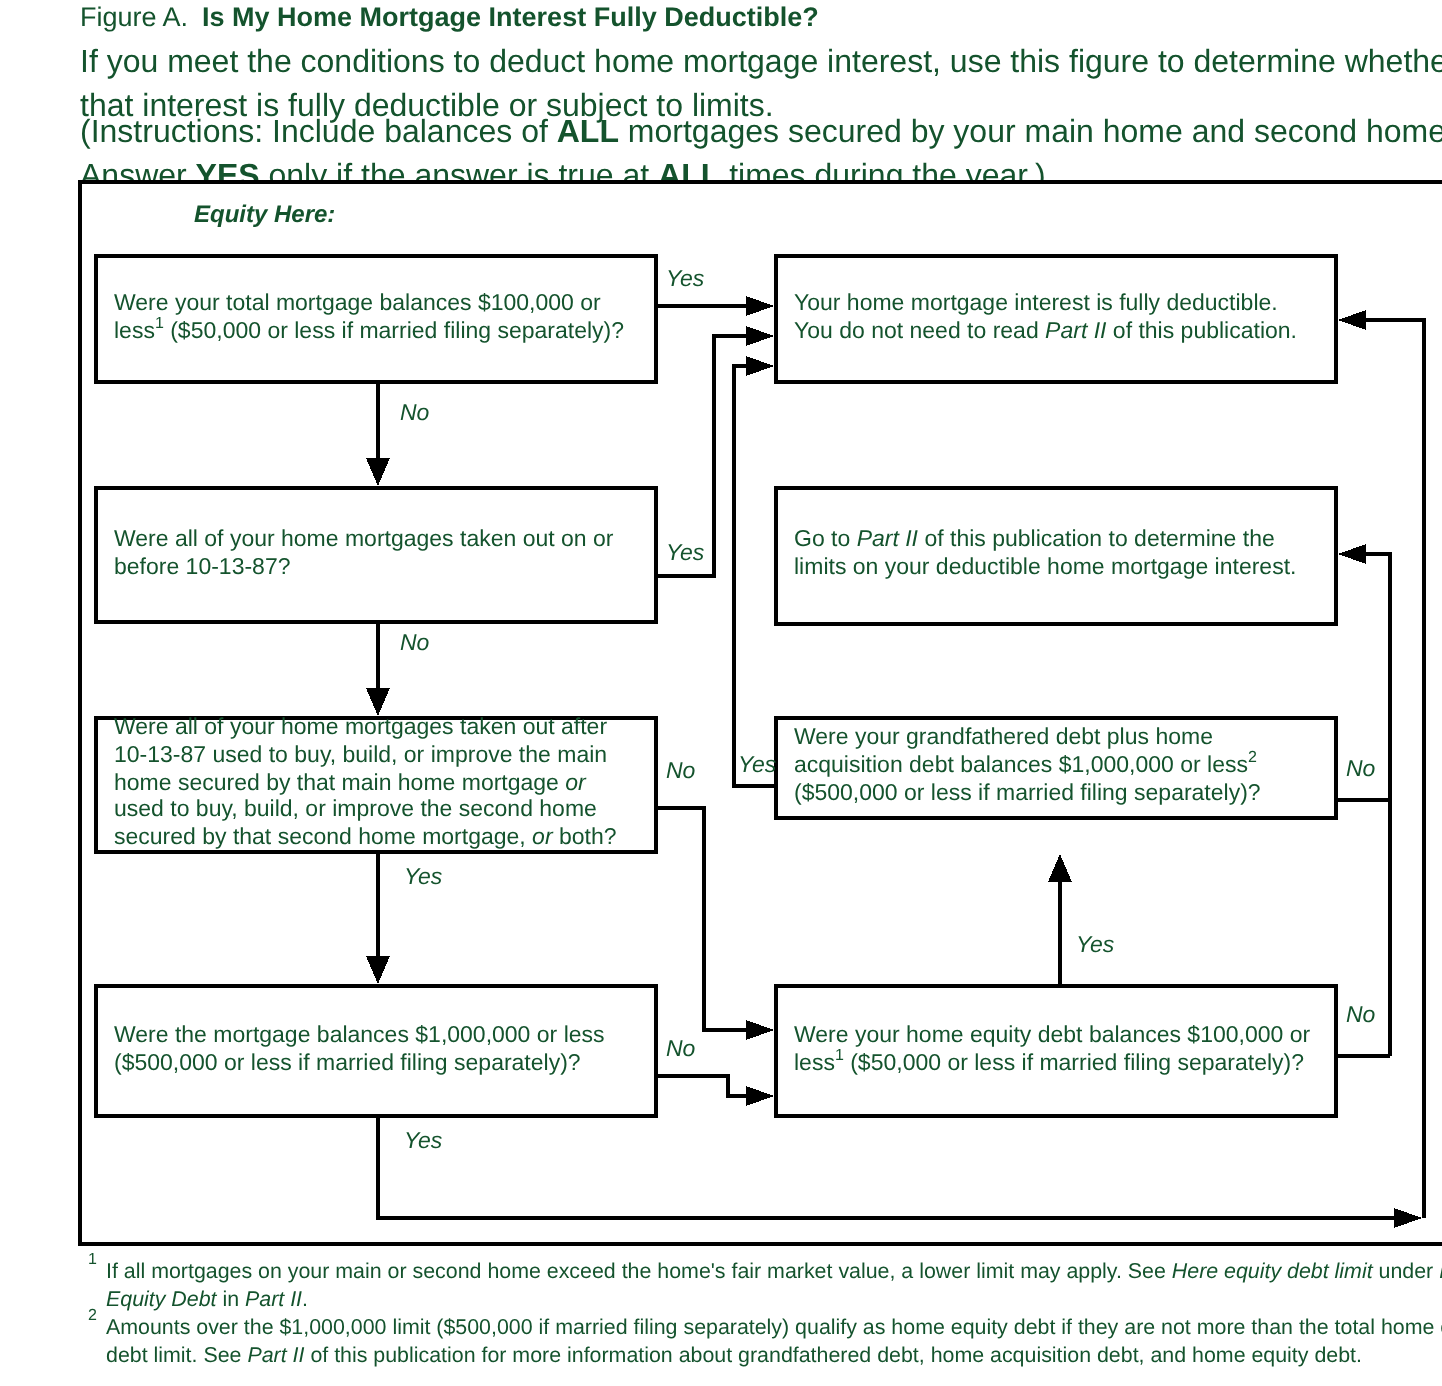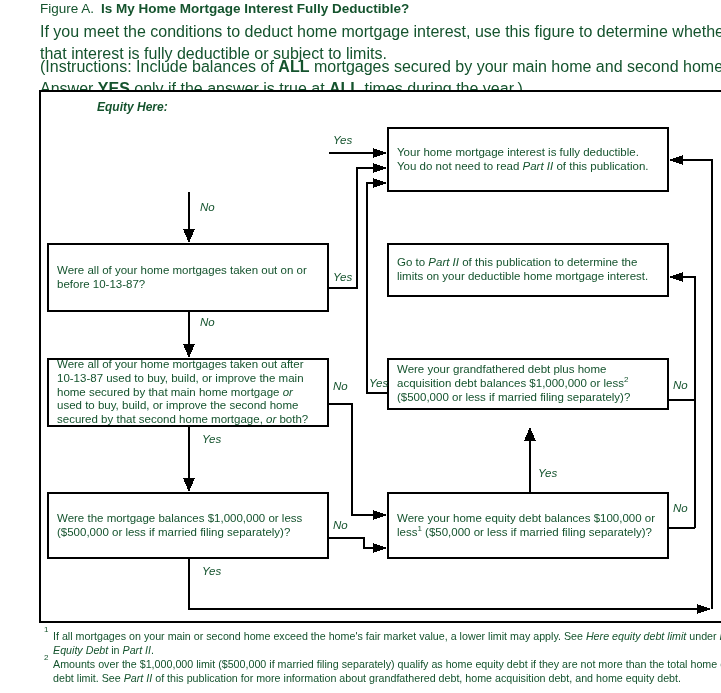--- a/index.html
+++ b/index.html
@@ -93,34 +93,37 @@
         <path d="M628,436 H654"></path>
         <path d="M654,436 V185 H642"></path>
         <polygon points="642,180 628,185 642,190" fill="#000" stroke="none"></polygon>
       </g>
       <g>
         <path d="M489,400 V349"></path>
         <polygon points="483,349 489,335 495,349" fill="#000" stroke="none"></polygon>
       </g>
     </svg>
 
+    <div class="box" style="left:6px;top:35px;height:65px">
+      <div class="bt">Were your total mortgage balances $100,000 or less<sup>1</sup> ($50,000 or less if married filing separately)?</div>
+    </div>
     <div class="box" style="left:6px;top:151px;height:69px">
       <div class="bt">Were all of your home mortgages taken out on or before 10-13-87?</div>
     </div>
     <div class="box" style="left:6px;top:266px;height:69px">
       <div class="bt">Were all of your home mortgages taken out after 10-13-87 used to buy, build, or improve the main home secured by that main home mortgage <span style="font-style: italic;">or</span> used to buy, build, or improve the second home secured by that second home mortgage, <span style="font-style: italic;">or</span> both?</div>
     </div>
     <div class="box" style="left:6px;top:400px;height:67px">
       <div class="bt">Were the mortgage balances $1,000,000 or less ($500,000 or less if married filing separately)?</div>
     </div>
 
     <div class="box" style="left:346px;top:35px;height:65px">
       <div class="bt">Your home mortgage interest is fully deductible. You do not need to read <span style="font-style: italic;">Part II</span> of this publication.</div>
     </div>
-    <div class="box" style="left:346px;top:151px;height:54px">
+    <div class="box" style="left:346px;top:151px;height:70px">
       <div class="bt">Go to <span style="font-style: italic;">Part II</span> of this publication to determine the limits on your deductible home mortgage interest.</div>
     </div>
     <div class="box" style="left:346px;top:266px;height:52px">
       <div class="bt">Were your grandfathered debt plus home acquisition debt balances $1,000,000 or less<sup>2</sup> ($500,000 or less if married filing separately)?</div>
     </div>
     <div class="box" style="left:346px;top:400px;height:67px">
       <div class="bt">Were your home equity debt balances $100,000 or less<sup>1</sup> ($50,000 or less if married filing separately)?</div>
     </div>
 
     <span class="elabel" style="left:292px;top:42px">Yes</span>

